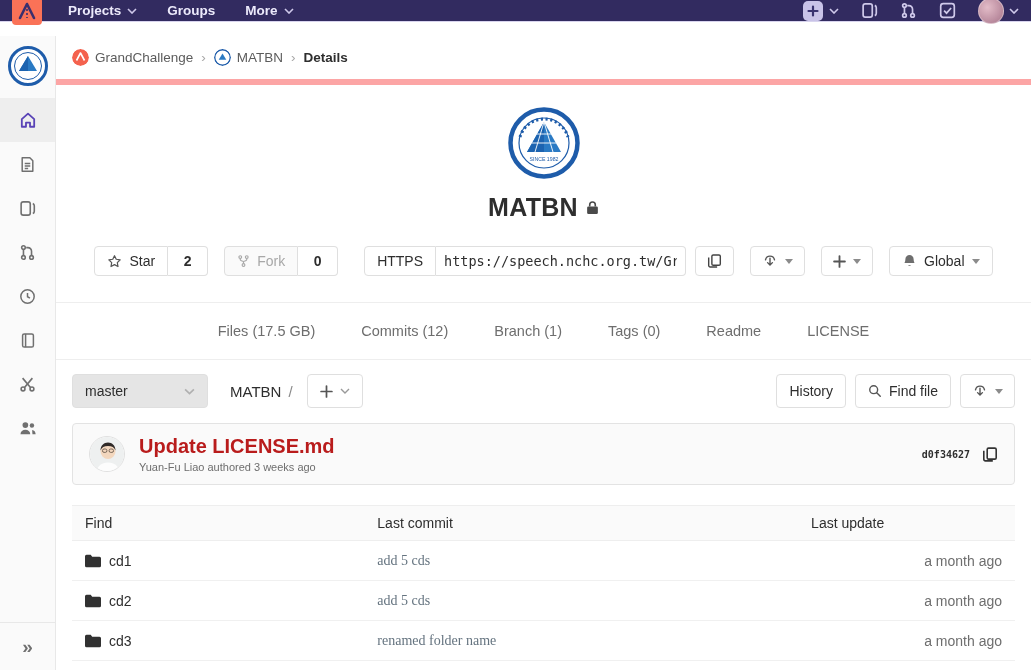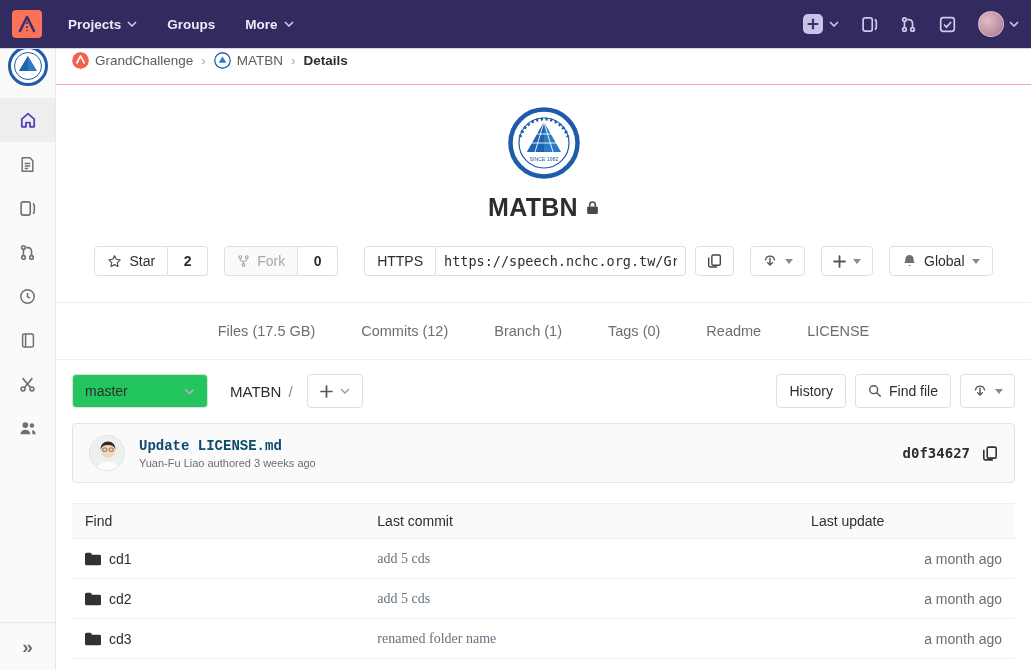--- a/index.html
+++ b/index.html
@@ -1,21 +1,21 @@
 <!DOCTYPE html>
 <html><head>
 <meta charset="utf-8">
 <style>
   * { box-sizing: border-box; margin: 0; padding: 0; }
   html,body { width:1031px; height:670px; overflow:hidden; }
   body { font-family:"Liberation Sans", sans-serif; color:#2e2e2e; background:#fff; font-size:14px; }
   .page { position:relative; width:1031px; height:670px; }
 
   
-  .navbar { position:absolute; top:0; left:0; right:0; height:49px; background:#322b60;
+  .navbar { position:absolute; top:0; left:0; right:0; height:22px; background:#322b60;
             border-bottom:1px solid #d8d4ee; display:flex; align-items:center; padding:0 12px; z-index:10; }
   .nav-logo { width:30px; height:28px; border-radius:4px; background:#fa7257; display:flex; align-items:center; justify-content:center; margin-right:26px; cursor:pointer; }
   .nav-menu { display:flex; align-items:center; gap:30px; }
   .nav-item { color:#eceafb; font-weight:700; font-size:13.5px; display:flex; align-items:center; gap:6px; cursor:pointer; }
   .chev { display:inline-block; }
   .nav-right { margin-left:auto; display:flex; align-items:center; gap:22px; }
   .newdrop { display:flex; align-items:center; gap:6px; cursor:pointer; }
   .newdrop .plusbox { width:20px; height:20px; border-radius:5px; background:#c9c3e8; display:flex; align-items:center; justify-content:center; }
   .searchwrap { display:flex; align-items:center; height:26px; border-radius:4px; background:rgba(255,255,255,.13); overflow:hidden; }
   .scope { background:rgba(255,255,255,.22); color:#fff; font-weight:700; font-size:12.5px; height:100%; display:flex; align-items:center; padding:0 11px; }
@@ -29,21 +29,21 @@
 
   
   .sidebar { position:absolute; top:36px; left:0; bottom:0; width:56px; background:#fafafa; border-right:1px solid #e8e8e8; display:flex; flex-direction:column; }
   .side-avatar { width:40px; height:40px; margin:10px auto 12px; cursor:pointer; }
   .side-item { height:44px; display:flex; align-items:center; justify-content:center; color:#707070; cursor:pointer; }
   .side-item.active { background:#eeeeee; color:#5943b6; }
   .side-collapse { margin-top:auto; height:48px; border-top:1px solid #e8e8e8; display:flex; align-items:center; justify-content:center; color:#707070; font-size:19px; font-weight:700; cursor:pointer; }
 
   
   .content { position:absolute; top:36px; left:56px; right:0; bottom:0; overflow:hidden; }
-  .crumbbar { height:49px; display:flex; align-items:center; padding:0 16px; border-bottom:1px solid #fca5a5; font-size:13.5px; color:#5c5c5c; gap:8px; }
+  .crumbbar { height:49px; display:flex; align-items:center; padding:0 16px; border-bottom:6px solid #fca5a5; font-size:13.5px; color:#5c5c5c; gap:8px; }
   .crumb { display:flex; align-items:center; gap:6px; cursor:pointer; color:#5c5c5c; }
   .crumb-av { width:17px; height:17px; border-radius:50%; flex:0 0 auto; }
   .crumb-sep { color:#a7a7a7; }
   .crumb-current { font-weight:700; color:#2e2e2e; }
 
   .proj-head { text-align:center; padding-top:22px; border-bottom:1px solid #eeeeee; padding-bottom:26px; }
   .proj-logo { width:72px; height:72px; margin:0 auto; }
   .proj-title { margin-top:14px; font-size:25px; font-weight:600; letter-spacing:.3px; display:flex; align-items:center; justify-content:center; gap:8px; }
 
   .btnrow { margin-top:24px; display:flex; align-items:center; justify-content:center; gap:16px; }
@@ -57,35 +57,35 @@
   .proto-btn { border-radius:4px 0 0 4px; }
   .clone-url { height:30px; width:250px; border:1px solid #dfdfdf; border-left:none; border-radius:0 4px 4px 0; font-family:"DejaVu Sans Mono", monospace; font-size:13.5px; color:#2e2e2e; padding:0 8px; outline:none; }
   .icon-btn { padding:0 11px; color:#555; }
   .caret { display:inline-block; width:0; height:0; border-left:4px solid transparent; border-right:4px solid transparent; border-top:5px solid #8b8b8b; }
 
   .tabsrow { display:flex; justify-content:center; gap:46px; padding:20px 0; border-bottom:1px solid #eeeeee; }
   .tab { color:#6e6e6e; font-size:14.5px; cursor:pointer; }
 
   .container { margin:0 16px; }
   .treebar { display:flex; align-items:center; margin-top:14px; }
-  .branch-select { width:136px; height:34px; border:1px solid #dfdfdf; border-radius:4px; background:#22c55e; display:flex; align-items:center; padding:0 12px; font-size:14px; cursor:pointer; }
+  .branch-select { width:136px; height:34px; border:1px solid #dfdfdf; border-radius:4px; background:#e5e5e5; display:flex; align-items:center; padding:0 12px; font-size:14px; cursor:pointer; }
   .branch-select .caret-svg { margin-left:auto; color:#b0b0b0; }
   .treepath { margin-left:22px; font-size:15px; display:flex; gap:7px; align-items:center; }
   .treepath .sep { color:#8a8a8a; }
   .add-dd { margin-left:14px; height:34px; padding:0 12px; }
   .tree-right { margin-left:auto; display:flex; gap:9px; }
   .tree-right .btn { height:34px; }
 
   .commitbox { margin-top:15px; border:1px solid #e3e3e3; border-radius:4px; background:#fafafa; display:flex; align-items:center; padding:11px 16px; }
   .c-avatar { width:36px; height:36px; border-radius:50%; overflow:hidden; flex:0 0 auto; background:#fff; border:1px solid #e0e0e0; }
   .c-text { margin-left:14px; }
-  .c-title { font-weight:700; font-size:14px; color:#0c4a6e; cursor:pointer;font-family:Liberation Mono, monospace; }
+  .c-title { font-weight:700; font-size:20px; color:#b91c1c; cursor:pointer; }
   .c-meta { font-size:11px; color:#6e6e6e; margin-top:3px; }
   .c-right { margin-left:auto; display:flex; align-items:center; gap:12px; }
-  .c-hash { font-family:"DejaVu Sans Mono", monospace; font-weight:700; font-size:14px; color:#2e2e2e; }
+  .c-hash { font-family:"DejaVu Sans Mono", monospace; font-weight:700; font-size:10px; color:#2e2e2e; }
   .copy-plain { background:none; border:none; color:#444; cursor:pointer; display:flex; padding:0; }
 
   table.files { width:100%; border-collapse:collapse; margin-top:20px; font-size:14px; }
   table.files thead tr { background:#fafafa; border-top:1px solid #eeeeee; border-bottom:1px solid #eeeeee; }
   table.files th { font-weight:400; color:#2e2e2e; text-align:left; padding:9px 13px; }
   table.files td { padding:11px 13px; border-bottom:1px solid #f0f0f0; }
   .col-name { width:31%; }
   .col-commit { width:46%; }
   .col-update { width:23%; text-align:right; }
   td.c-update, th.col-update { text-align:right; color:#6e6e6e; }

